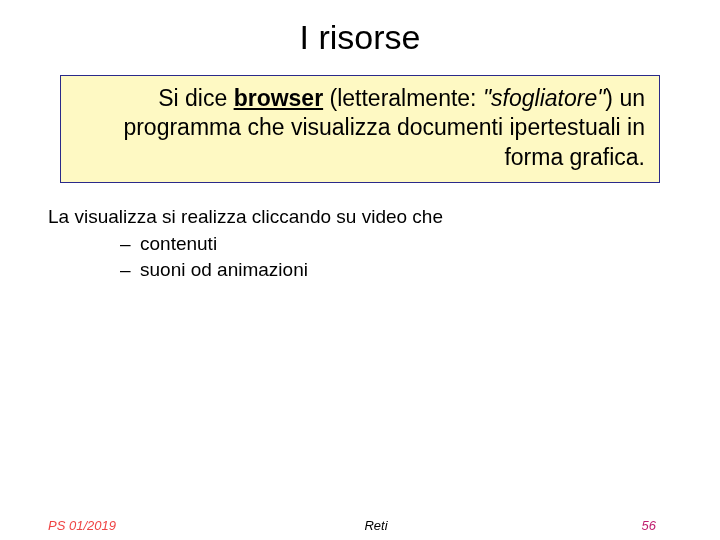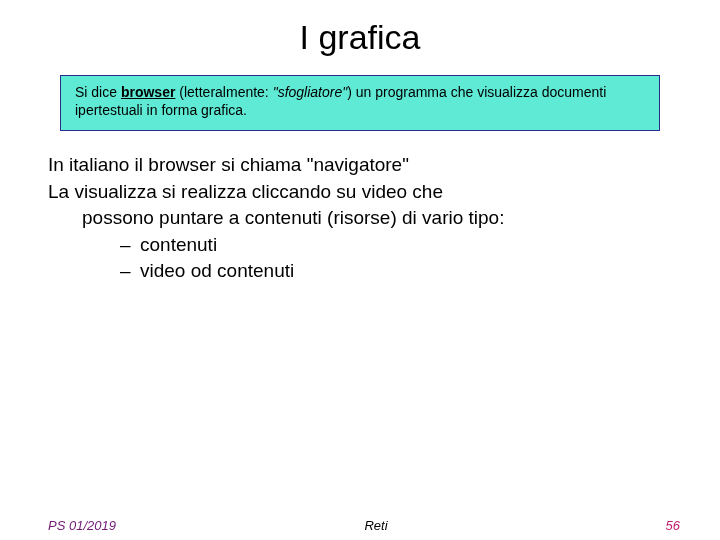--- a/index.html
+++ b/index.html
@@ -15,24 +15,24 @@
     text-align: center;
     font-size: 34px;
     font-weight: 400;
     margin-top: 18px;
     margin-bottom: 18px;
     font-family: Verdana, sans-serif;
   }
   .box {
     margin: 0 60px 22px 60px;
     border: 1px solid #2a2a8a;
-    background: #5eead4;
+    background: #fef9c3;
     padding: 8px 14px 10px 14px;
-    text-align: left;
-    font-size: 14px;
+    text-align: right;
+    font-size: 23px;
     line-height: 1.28;
   }
   .box .bterm { font-weight: 700; text-decoration: underline; }
   .box .ital { font-style: italic; }
   .body-block {
     margin: 0 48px;
     font-size: 19px;
     line-height: 1.3;
   }
   .body-block p { margin-bottom: 2px; }
@@ -54,55 +54,53 @@
     position: absolute;
     bottom: 22px;
     left: 0;
     width: 100%;
     font-size: 13px;
   }
   .footer .fl {
     position: absolute;
     left: 48px;
     font-style: italic;
-    color: #701a75;
+    color: #ef4444;
   }
   .footer .fc {
     position: absolute;
     left: 16px;
     width: 100%;
     text-align: center;
     font-style: italic;
     color: #000;
   }
   .footer .fr {
     position: absolute;
-    right: 40px;
+    right: 64px;
     font-style: italic;
     color: #c02070;
   }
 </style>
 </head>
 <body>
 
-<h1 class="title">I grafica</h1>
+<h1 class="title">I risorse</h1>
 
 <div class="box">
   <span>Si dice </span><span class="bterm">browser</span><span> (letteralmente: </span><span class="ital">"sfogliatore"</span><span>) un programma che visualizza documenti ipertestuali in forma grafica.</span>
 </div>
 
 <div class="body-block">
-  <p>In italiano il browser si chiama "navigatore"</p>
   <p>
     <span>La visualizza si realizza </span><span class="bold">cliccando</span><span> su </span><span class="bold">video</span><span> che</span>
   </p>
-  <p class="indent">possono puntare a contenuti (risorse) di vario tipo:</p>
   <ul class="dash">
     <li>contenuti</li>
-    <li>video od contenuti</li>
+    <li>suoni od animazioni</li>
   </ul>
 </div>
 
 <div class="footer">
   <span class="fl">PS 01/2019</span>
   <span class="fc">Reti</span>
   <span class="fr">56</span>
 </div>
 
 </body></html>

